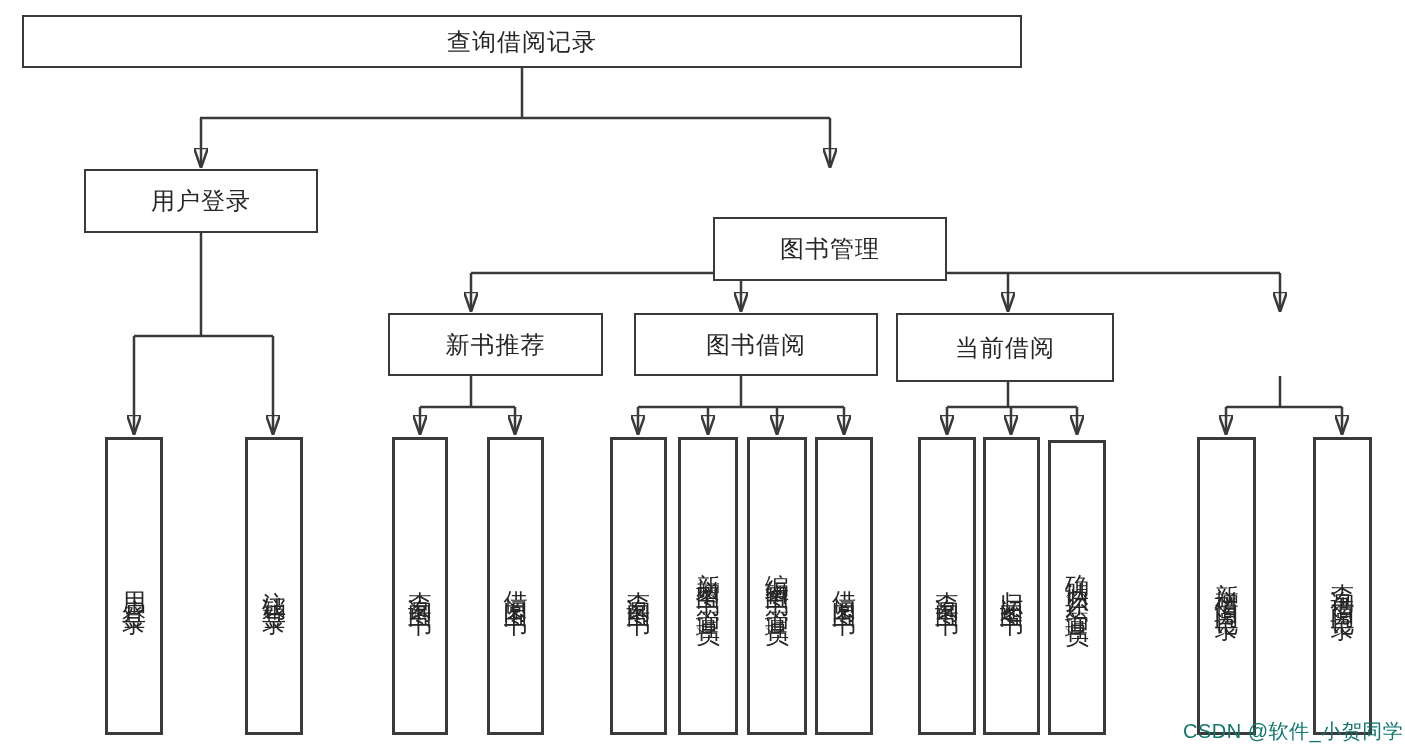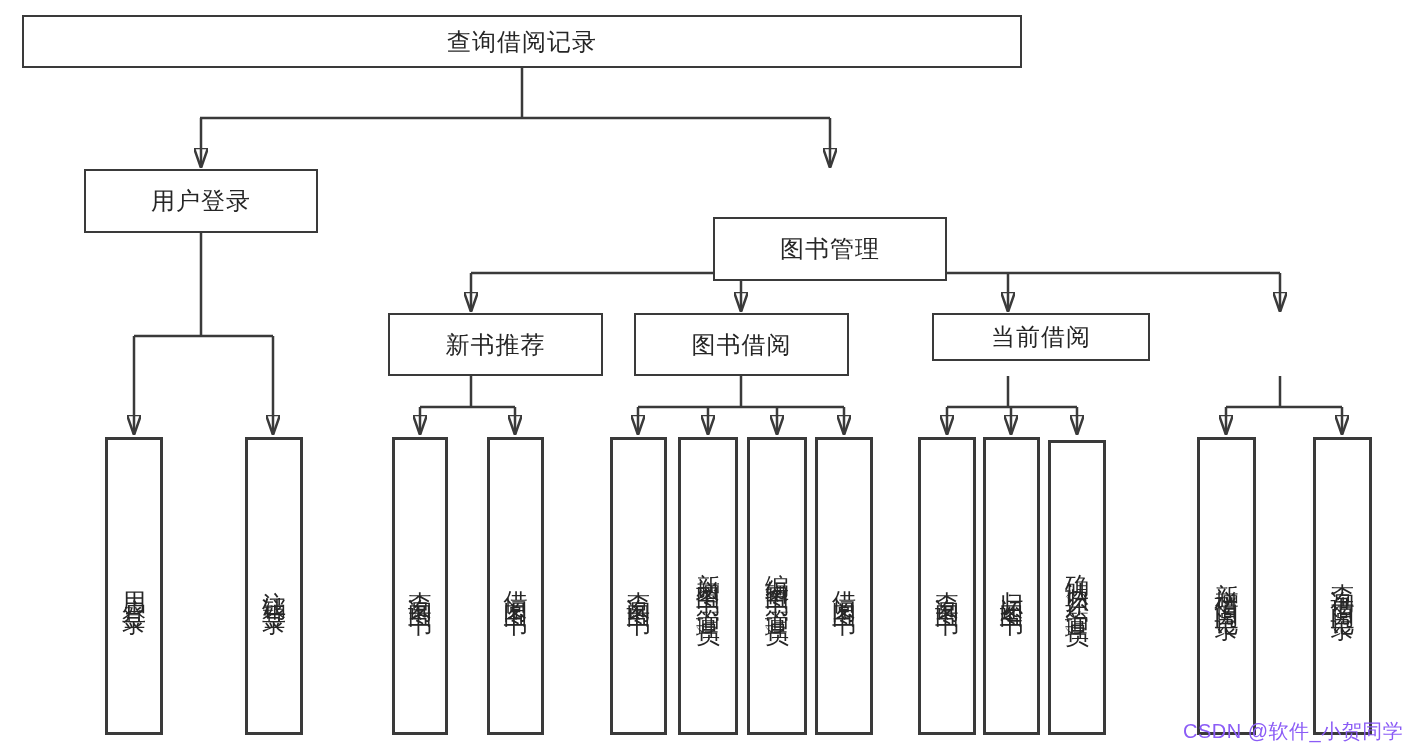--- a/index.html
+++ b/index.html
@@ -33,21 +33,21 @@
     line-height:1;
     z-index:2;
   }
   svg.wires { position:absolute; left:0; top:0; z-index:1; }
   svg.wires line { stroke:#3a3a3a; stroke-width:2.5; marker-end:url(#arrowhead); }
   svg.wires path { stroke:#3a3a3a; stroke-width:2.5; fill:none; }
   .watermark {
     position:absolute;
     left:1183px; top:718px;
     font-size:20px;
-    color:#8b5cf6;
+    color:#0f766e;
     white-space:nowrap;
     z-index:5;
     letter-spacing:0.5px;
   }
 </style>
 </head>
 <body>
 
 <div class="canvas">
 
@@ -86,22 +86,22 @@
     <line x1="1226" y1="407" x2="1226" y2="434"></line>
     <line x1="1342" y1="407" x2="1342" y2="434"></line>
   </svg>
 
   <div class="hnode" style="left:22px; top:15px; width:1000px; height:53px;">查询借阅记录</div>
 
   <div class="hnode" style="left:84px; top:169px; width:234px; height:64px;">用户登录</div>
   <div class="hnode" style="left:713px; top:169px; width:234px; height:64px;margin-top:48px;">图书管理</div>
 
   <div class="hnode" style="left:364px; top:313px; width:215px; height:63px;margin-left:24px;">新书推荐</div>
-  <div class="hnode" style="left:634px; top:313px; width:215px; height:63px;">图书借阅</div>
-  <div class="hnode" style="left:932px; top:313px; width:218px; height:48px;">当前借阅</div>
+  <div class="hnode" style="left:634px; top:313px; width:244px; height:63px;">图书借阅</div>
+  <div class="hnode" style="left:896px; top:313px; width:218px; height:69px;">当前借阅</div>
 
   <div class="vnode" style="left:105px; top:437px; width:58px; height:298px;">用户登录</div>
   <div class="vnode" style="left:245px; top:437px; width:58px; height:298px;">注销登录</div>
 
   <div class="vnode" style="left:392px; top:437px; width:56px; height:298px;">查询图书</div>
   <div class="vnode" style="left:487px; top:437px; width:57px; height:298px;">借阅图书</div>
 
   <div class="vnode" style="left:610px; top:437px; width:57px; height:298px;">查询图书</div>
   <div class="vnode" style="left:678px; top:437px; width:60px; height:298px;">新增图书（管理员）</div>
   <div class="vnode" style="left:747px; top:437px; width:60px; height:298px;">编辑图书（管理员）</div>

